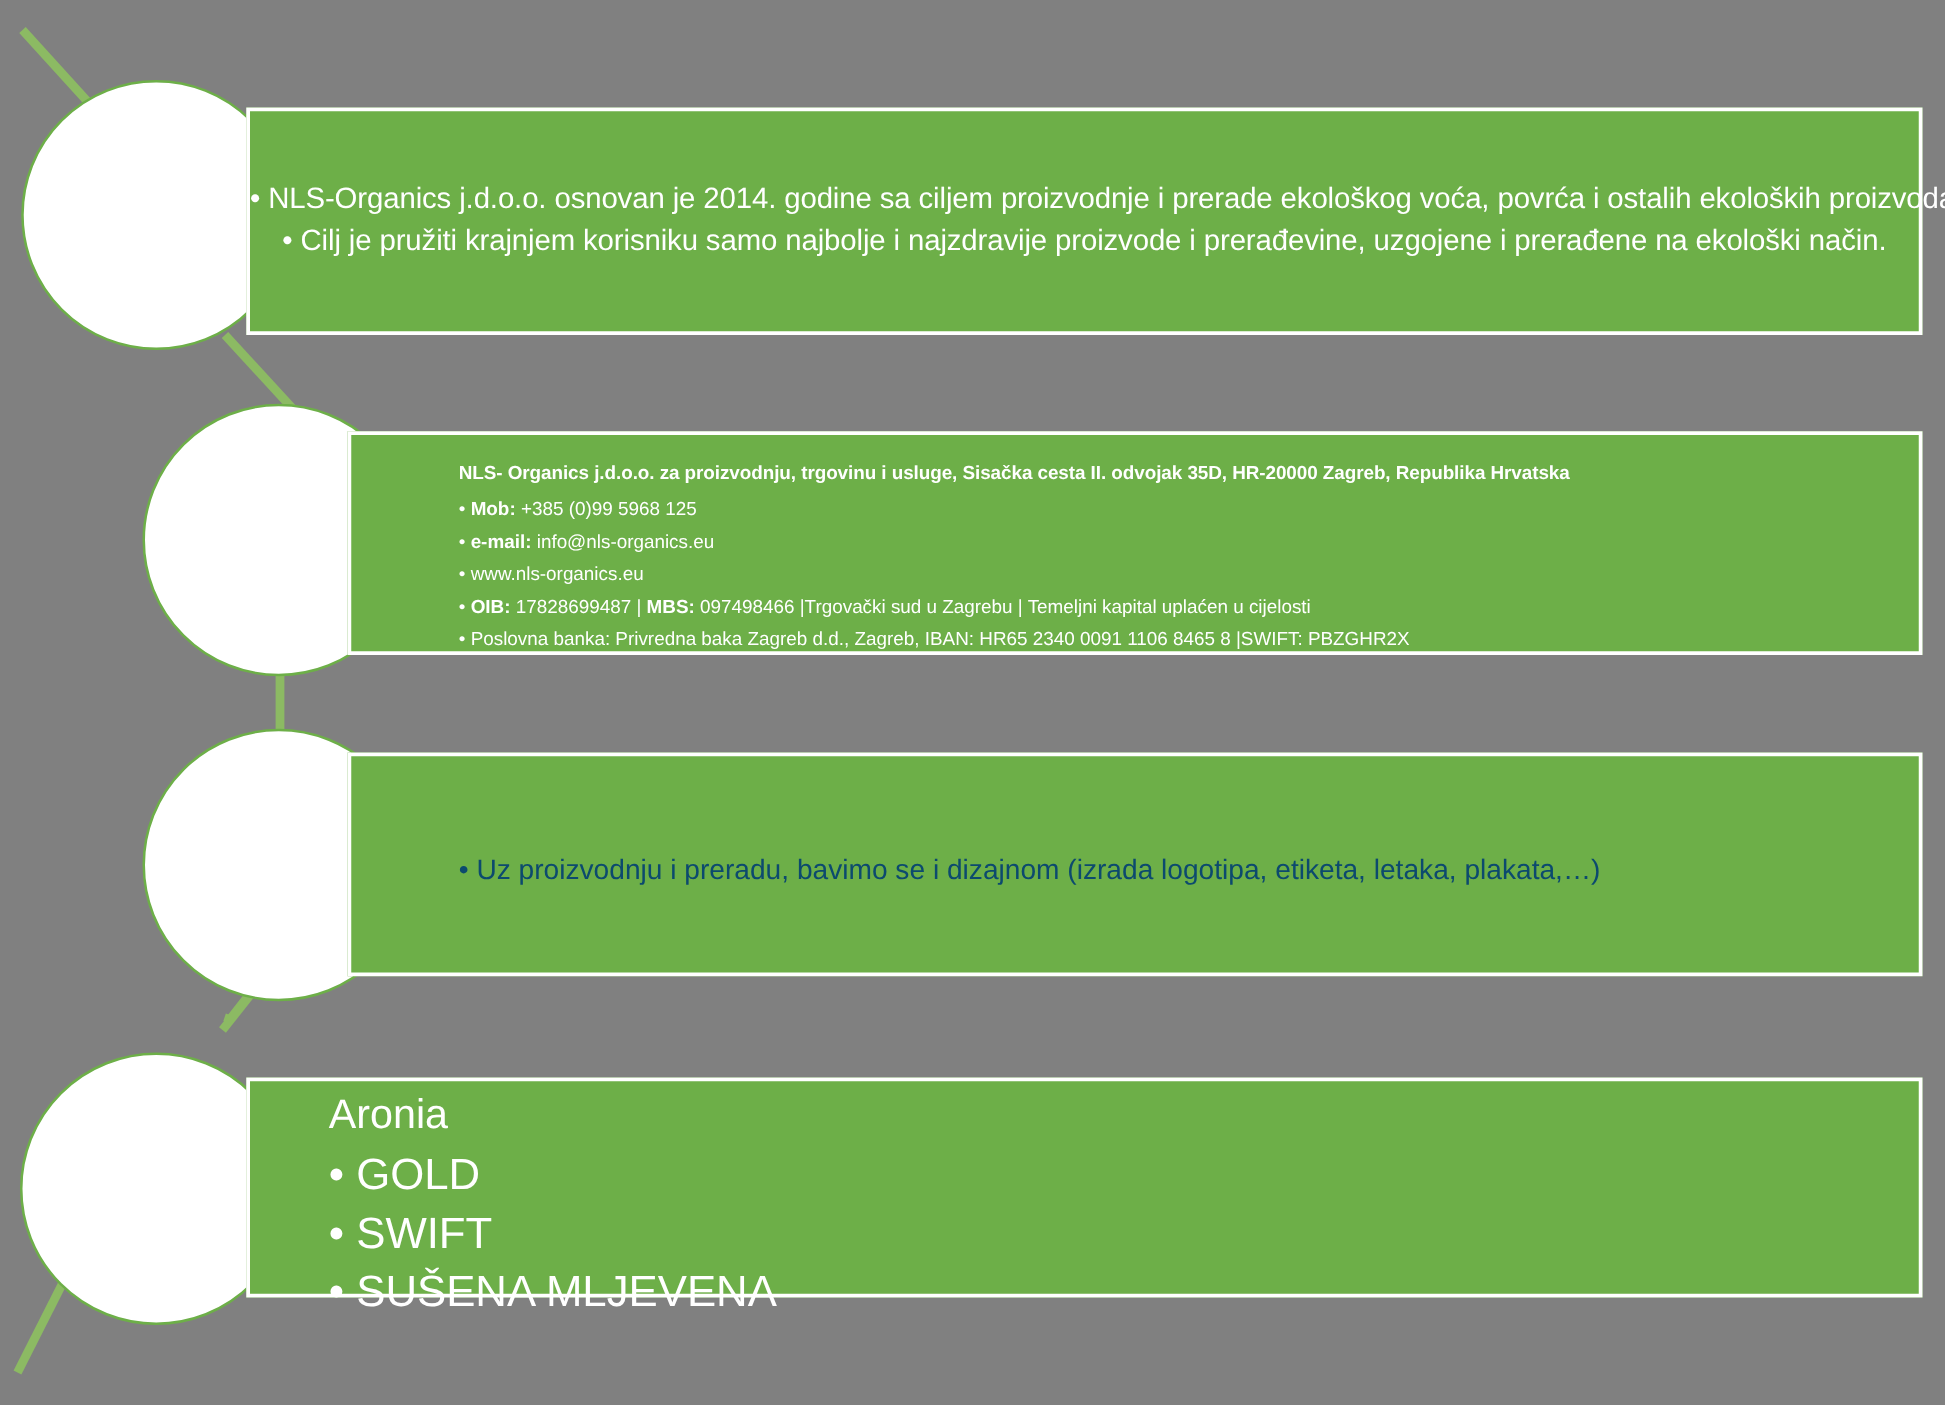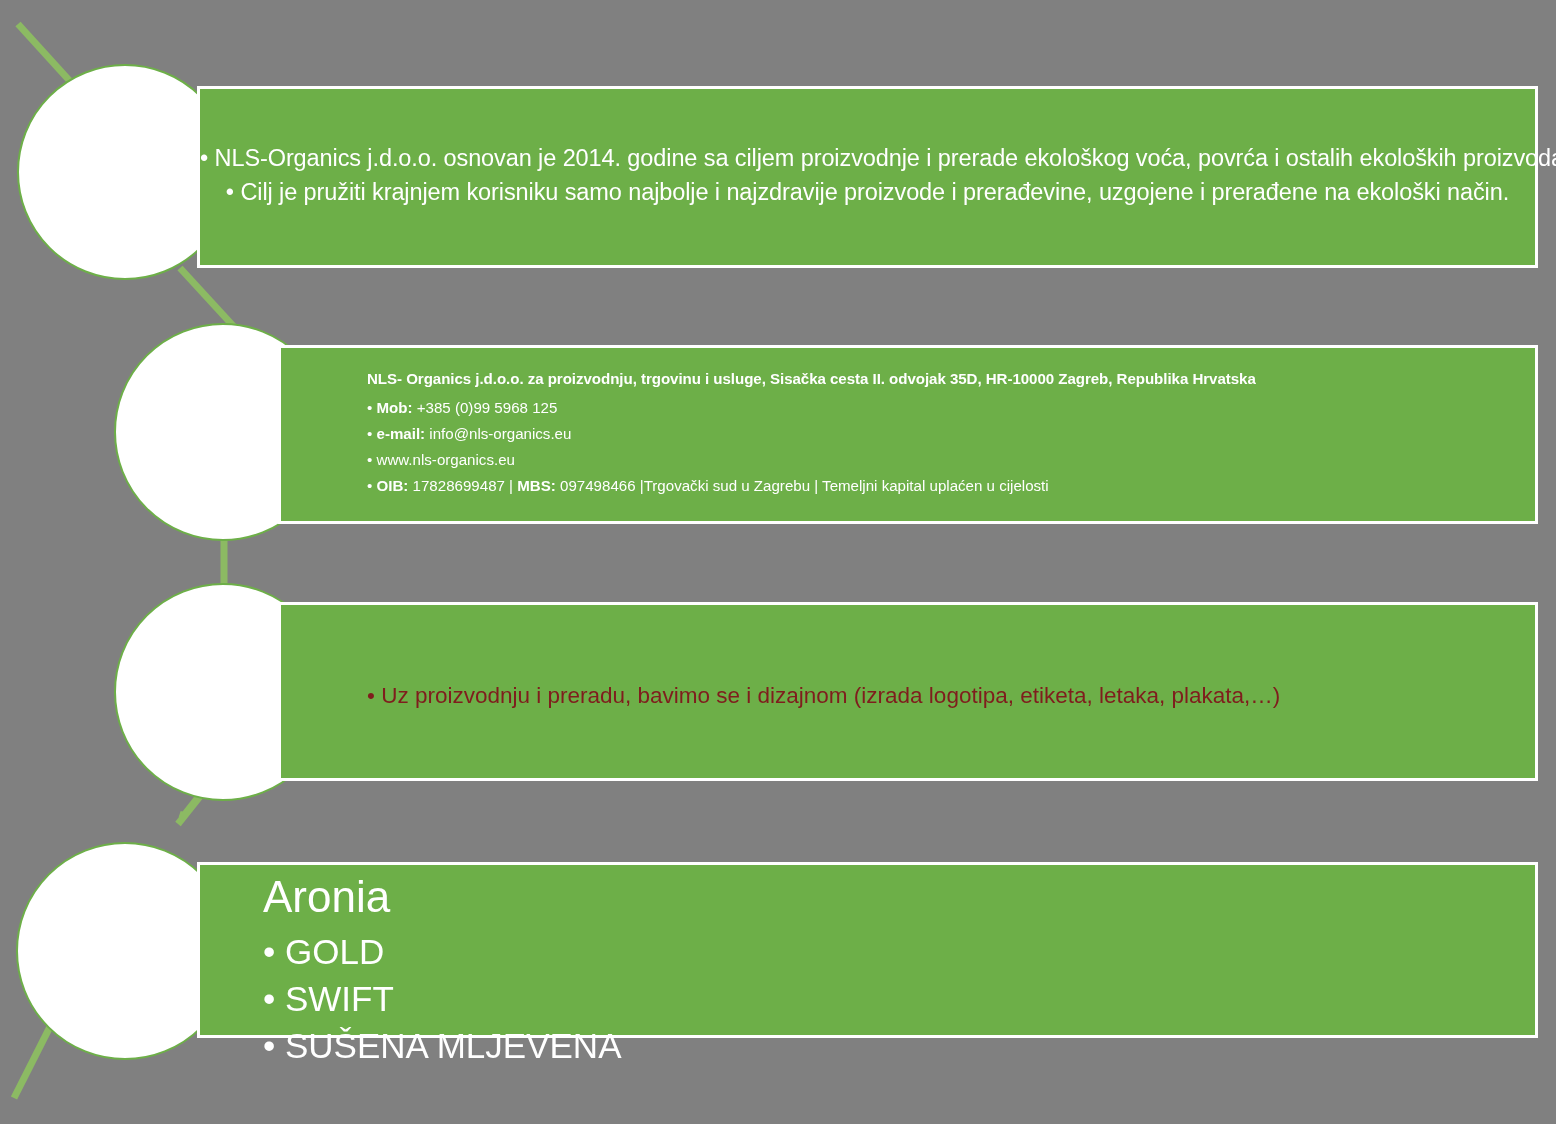--- a/index.html
+++ b/index.html
@@ -76,33 +76,33 @@
     font-size: 15.1px;
   }
   .p2-item b { font-weight: bold; }
 
   
   .p3-body {
     position: absolute;
     left: 86px;
     top: 78px;
     font-size: 22.5px;
-    color: #7f1d1d;
+    color: #0c4a6e;
     white-space: nowrap;
   }
 
   
   .p4-body {
     position: absolute;
     left: 63px;
     top: 8px;
     color: #ffffff;
   }
   .p4-title {
-    font-size: 44px;
+    font-size: 33px;
     line-height: 1.1;
     margin-bottom: 10px;
     font-weight: normal;
   }
   .p4-item {
     font-size: 35px;
     line-height: 1.2;
     margin-bottom: 5px;
     white-space: nowrap;
   }
@@ -134,21 +134,21 @@
 
   <div class="panel" id="panel-1">
     <div class="p1-body">
       <span class="line">• NLS-Organics j.d.o.o.  osnovan je 2014. godine sa ciljem proizvodnje i prerade ekološkog voća, povrća i ostalih ekoloških proizvoda.</span>
       <span class="line">• Cilj je pružiti krajnjem korisniku samo najbolje i najzdravije proizvode i prerađevine, uzgojene i prerađene na ekološki način.</span>
     </div>
   </div>
 
   <div class="panel" id="panel-2">
     <div class="p2-body">
-      <div class="p2-head">NLS- Organics j.d.o.o. za proizvodnju, trgovinu i usluge, Sisačka cesta II. odvojak 35D, HR-10000 Zagreb, Republika Hrvatska</div>
+      <div class="p2-head">NLS- Organics j.d.o.o. za proizvodnju, trgovinu i usluge, Sisačka cesta II. odvojak 35D, HR-20000 Zagreb, Republika Hrvatska</div>
       <div class="p2-list">
         <div class="p2-item">
           <span>•</span>
           <b>Mob:</b>
           <span>+385 (0)99 5968 125</span>
         </div>
         <div class="p2-item">
           <span>•</span>
           <b>e-mail:</b>
           <span>info@nls-organics.eu</span>
@@ -156,20 +156,24 @@
         <div class="p2-item">
           <span>•</span>
           <span>www.nls-organics.eu</span>
         </div>
         <div class="p2-item">
           <span>•</span>
           <b>OIB:</b>
           <span>17828699487 | </span><b>MBS:</b>
           <span>097498466 |Trgovački sud u Zagrebu | Temeljni kapital uplaćen u cijelosti</span>
         </div>
+        <div class="p2-item">
+          <span>•</span>
+          <span>Poslovna banka: Privredna baka Zagreb d.d., Zagreb, IBAN: HR65 2340 0091 1106 8465 8 |SWIFT: PBZGHR2X</span>
+        </div>
       </div>
     </div>
   </div>
 
   <div class="panel" id="panel-3">
     <div class="p3-body">• Uz proizvodnju i preradu, bavimo se i dizajnom (izrada logotipa, etiketa, letaka, plakata,…)</div>
   </div>
 
   <div class="panel" id="panel-4">
     <div class="p4-body">

